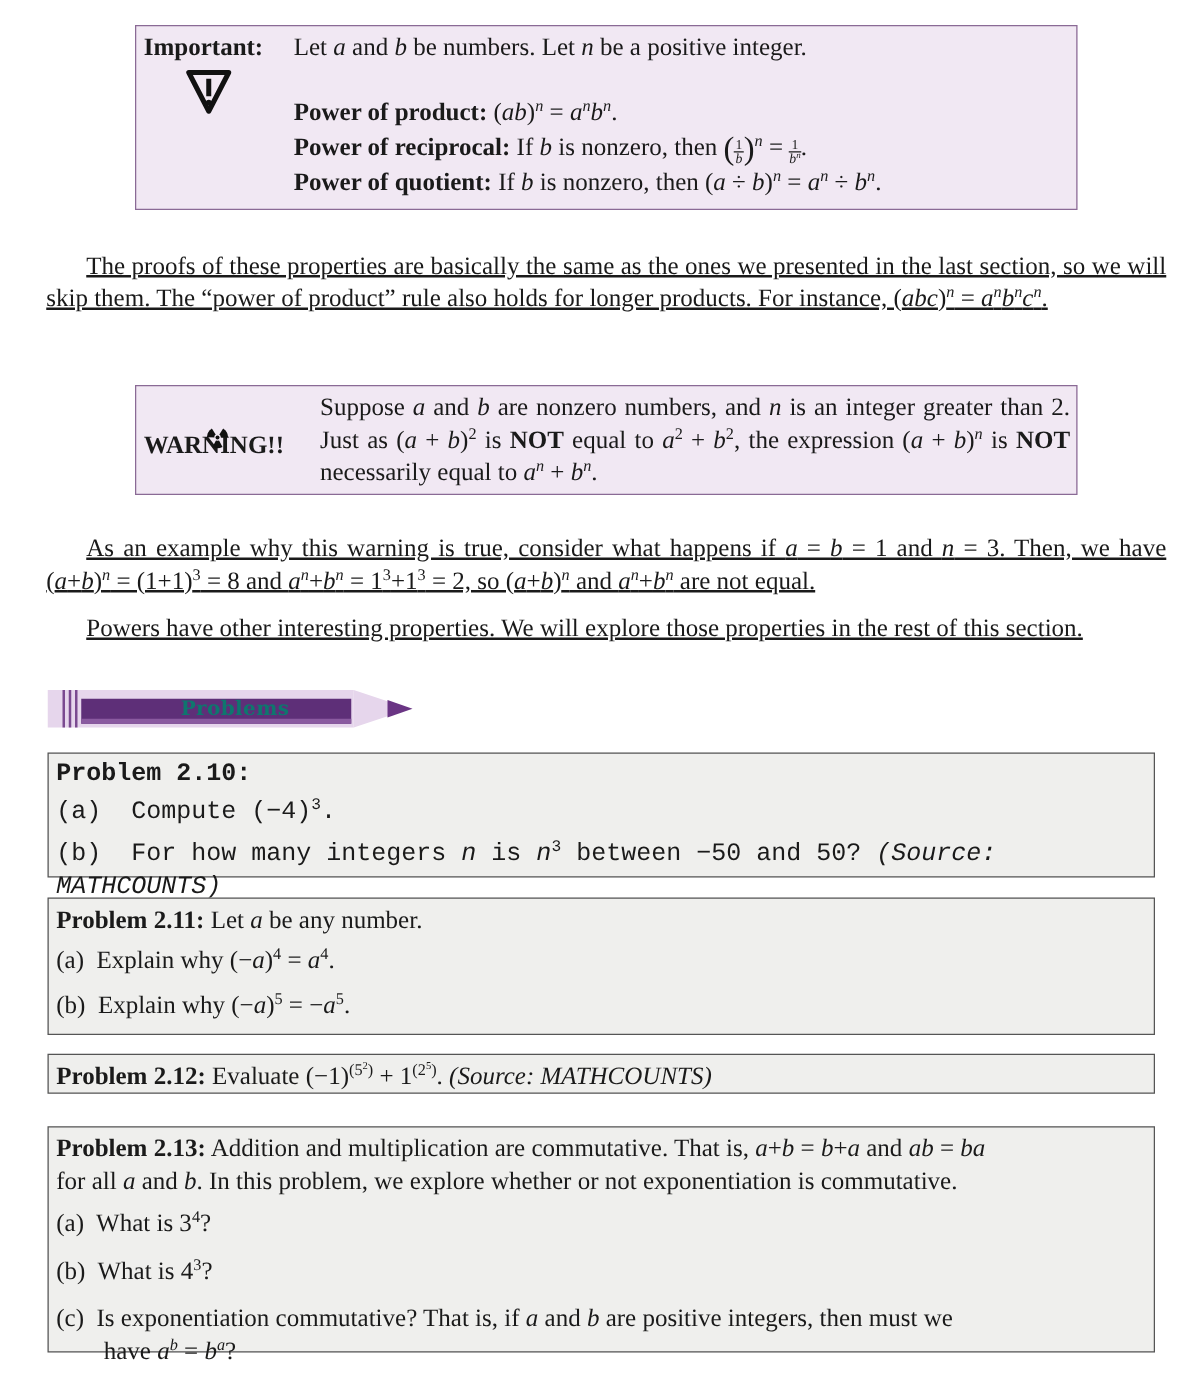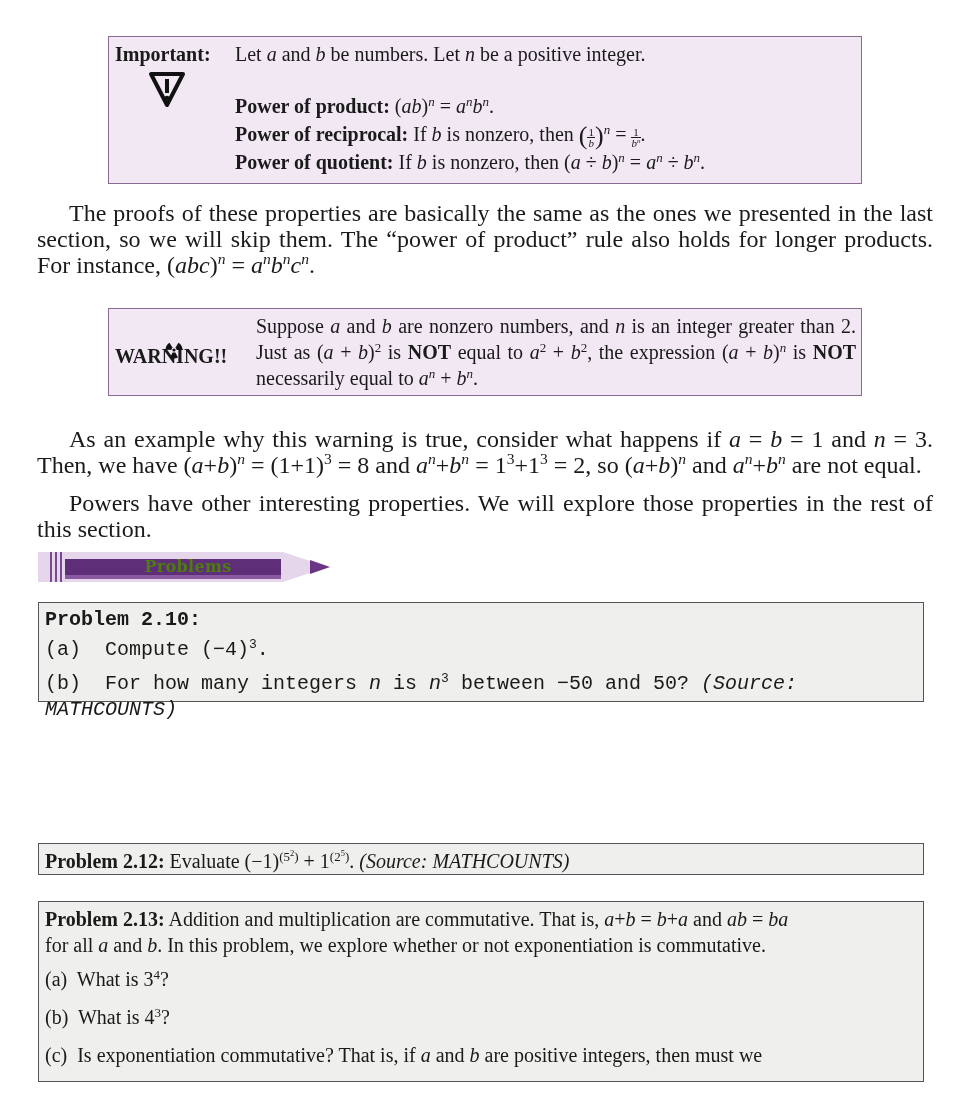--- a/index.html
+++ b/index.html
@@ -9,46 +9,46 @@
   }
   .page { position: absolute; left: 0; top: 0; width: 960px; height: 1108px; font-family: "Liberation Serif", serif; }
   i, .it { font-style: italic; }
   b { font-weight: bold; }
   sup { font-size: 0.65em; vertical-align: 0.55em; line-height: 0; }
 
   .callout {
     position: absolute; background: #f1e8f3; border: 1.5px solid #8a6a95;
     font-size: 20px; line-height: 26px;
   }
-  #important { left: 108px; top: 36px; width: 752px; height: 146px; }
+  #important { left: 108px; top: 20px; width: 752px; height: 146px; }
   #important .label { position: absolute; left: 6px; top: 4px; font-weight: bold; }
   #important .intro { position: absolute; left: 126px; top: 4px; }
   #important .icon { position: absolute; left: 38px; top: 32px; width: 40px; height: 40px; }
   #important .rule { position: absolute; left: 126px; }
   #important .r1 { top: 56px; }
   #important .r2 { top: 84px; }
   #important .r3 { top: 112px; }
   .frac { display: inline-block; vertical-align: -6px; text-align: center; font-size: 11px; line-height: 10px; }
   .frac .num { display: block; border-bottom: 1px solid #1a1a1a; padding: 0 1px; }
   .frac .den { display: block; font-style: italic; }
   .bigparen { font-size: 26px; vertical-align: -3px; }
 
-  .para { position: absolute; left: 37px; width: 896px; font-size: 24px; line-height: 26px; text-align: justify; }
+  .para { position: absolute; left: 37px; width: 896px; font-size: 20px; line-height: 26px; text-align: justify; text-decoration: underline; }
   .para .indent { display: inline-block; width: 32px; }
   #p1 { top: 200px; }
   #p2 { top: 426px; }
   #p3 { top: 490px; }
 
   #warning { left: 108px; top: 308px; width: 752px; height: 86px; }
   #warning .label { position: absolute; left: 6px; top: 4px; font-weight: bold; margin-top: 30px; }
   #warning .icon { position: absolute; left: 54px; top: 30px; width: 22px; height: 22px; }
   #warning .body { position: absolute; left: 147px; top: 4px; width: 600px; text-align: justify; }
 
   #pencil { position: absolute; left: 38px; top: 549px; width: 295px; height: 36px; }
-  #pencil .label { position: absolute; left: 90px; top: 8px; width: 120px; text-align: center; color: #4d7c0f; font-weight: bold; font-size: 16px; letter-spacing: 0.3px; font-family: "DejaVu Serif", serif; }
+  #pencil .label { position: absolute; left: 90px; top: 8px; width: 120px; text-align: center; color: #0f766e; font-weight: bold; font-size: 16px; letter-spacing: 0.3px; font-family: "DejaVu Serif", serif; }
 
   .problem {
     position: absolute; left: 38px; width: 886px; background: #efefed; border: 1.5px solid #555;
     font-size: 20px; line-height: 26px; box-sizing: border-box; padding: 4px 6px;
   }
   .problem .line { display: block; height: 34px; line-height: 26px; }
   .problem .line.tight { height: 26px; }
   .problem .cont { padding-left: 38px; }
   #prob210 { top: 602px; height: 100px; font-family: Liberation Mono, monospace; }
   #prob211 { top: 718px; height: 110px; }
@@ -104,26 +104,32 @@
     </svg>
     <span class="label">Problems</span>
   </div>
 
   <div class="problem" id="prob210">
     <span class="line tight"><b>Problem 2.10:</b></span>
     <span class="line" style="padding-top:4px;height:34px">(a)&nbsp; Compute (−4)<sup>3</sup>.</span>
     <span class="line">(b)&nbsp; For how many integers <i>n</i> is <i>n</i><sup>3</sup> between −50 and 50? <i>(Source: MATHCOUNTS)</i></span>
   </div>
 
+  <div class="problem" id="prob211">
+    <span class="line" style="height:32px"><b>Problem 2.11:</b> Let <i>a</i> be any number.</span>
+    <span class="line" style="height:36px">(a)&nbsp; Explain why (−<i>a</i>)<sup>4</sup> = <i>a</i><sup>4</sup>.</span>
+    <span class="line">(b)&nbsp; Explain why (−<i>a</i>)<sup>5</sup> = −<i>a</i><sup>5</sup>.</span>
+  </div>
 
   <div class="problem" id="prob212">
     <span class="line tight"><b>Problem 2.12:</b> Evaluate (−1)<sup>(5<sup>2</sup>)</sup> + 1<sup>(2<sup>5</sup>)</sup>. <i>(Source: MATHCOUNTS)</i></span>
   </div>
 
   <div class="problem" id="prob213">
     <span class="line tight" style="text-align:justify"><b>Problem 2.13:</b> Addition and multiplication are commutative. That is, <i>a</i>+<i>b</i> = <i>b</i>+<i>a</i> and <i>ab</i> = <i>ba</i></span>
     <span class="line" style="height:34px">for all <i>a</i> and <i>b</i>. In this problem, we explore whether or not exponentiation is commutative.</span>
     <span class="line" style="height:38px">(a)&nbsp; What is 3<sup>4</sup>?</span>
     <span class="line" style="height:38px">(b)&nbsp; What is 4<sup>3</sup>?</span>
     <span class="line tight">(c)&nbsp; Is exponentiation commutative? That is, if <i>a</i> and <i>b</i> are positive integers, then must we</span>
+    <span class="line tight cont">have <i>a</i><sup><i>b</i></sup> = <i>b</i><sup><i>a</i></sup>?</span>
   </div>
 
 </div>
 
 </body></html>

